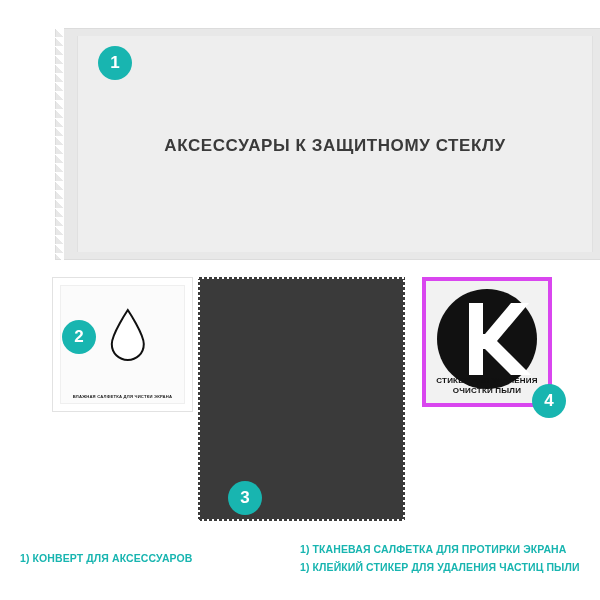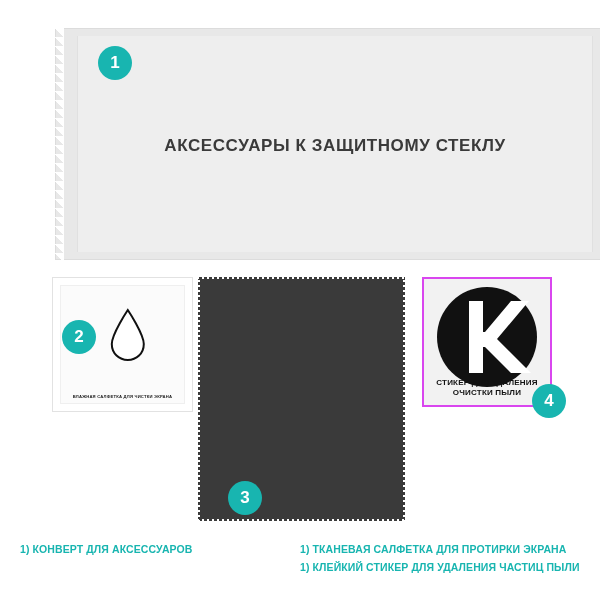--- a/index.html
+++ b/index.html
@@ -173,21 +173,21 @@
   }
 
   
   .sticker {
     position: absolute;
     left: 422px;
     top: 277px;
     width: 130px;
     height: 130px;
     background: #f2f2f2;
-    border: 2px solid #d946ef;
+    border: 4px solid #d946ef;
     overflow: hidden;
     box-sizing: border-box;
   }
   .sticker-k {
     position: absolute;
     left: 50%;
     top: 6px;
     transform: translateX(-50%);
     width: 104px;
     height: 104px;
@@ -208,20 +208,21 @@
 
   
   .legend {
     position: absolute;
     left: 20px;
     top: 540px;
     width: 560px;
     display: flex;
     justify-content: flex-start;
     gap: 0px;
+    align-items: center;
   }
   .legend-col {
     width: 280px;
   }
   .legend-item {
     font-size: 10.5px;
     font-weight: bold;
     color: #18b5b0;
     line-height: 1.75;
     letter-spacing: 0.1px;

